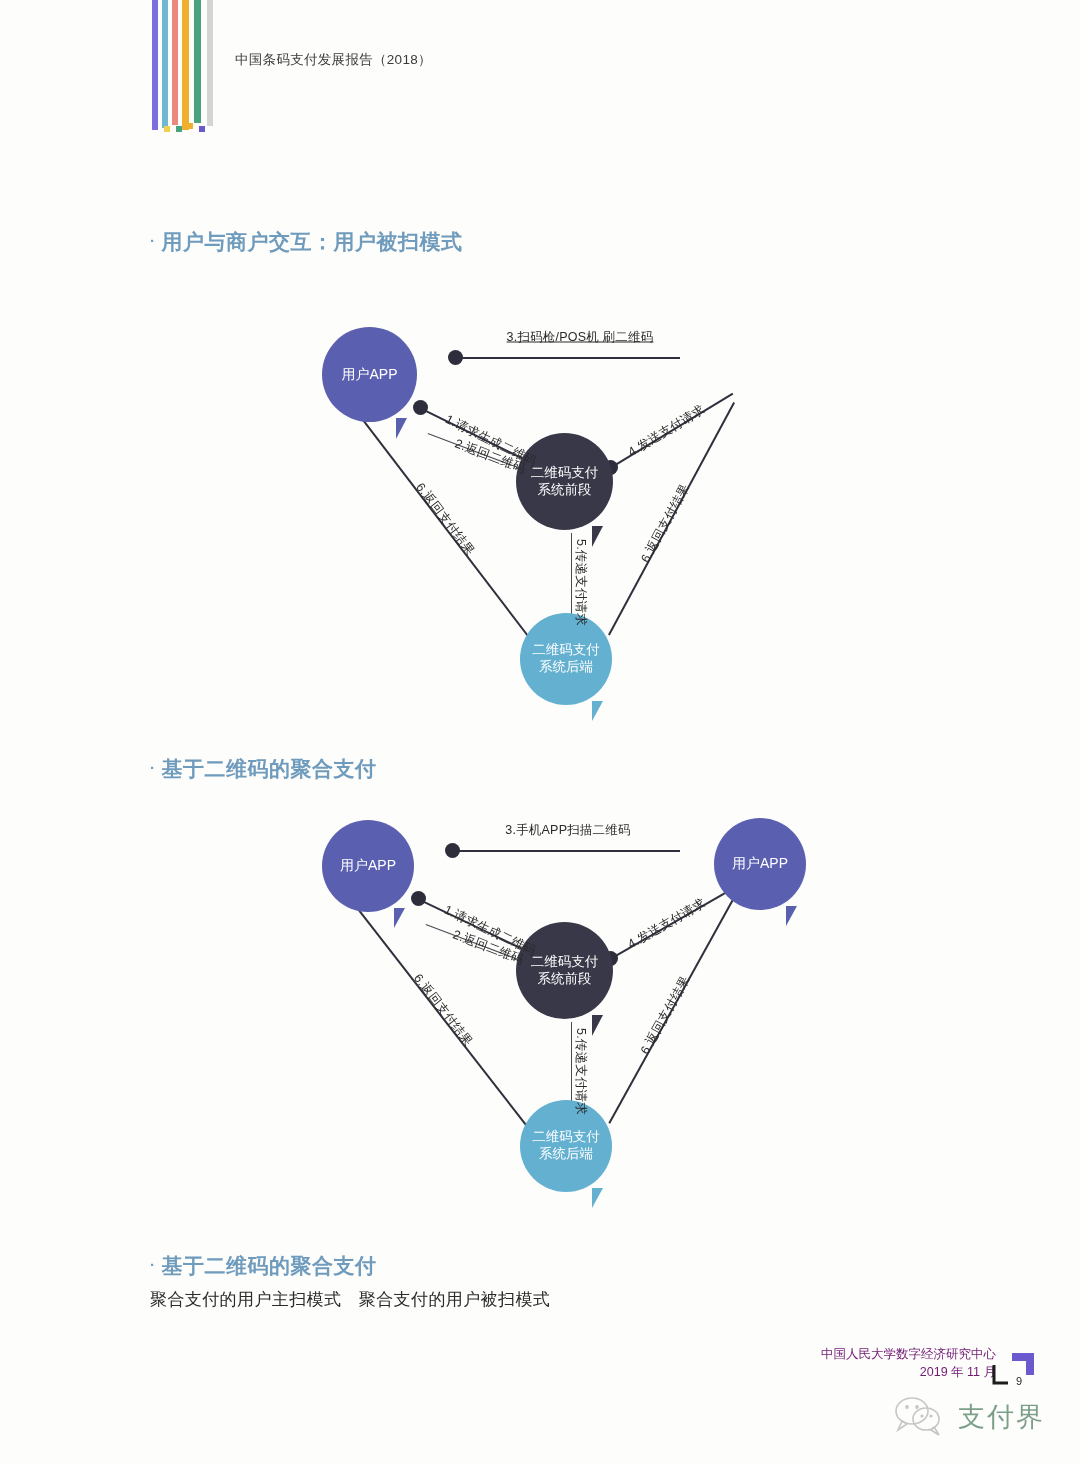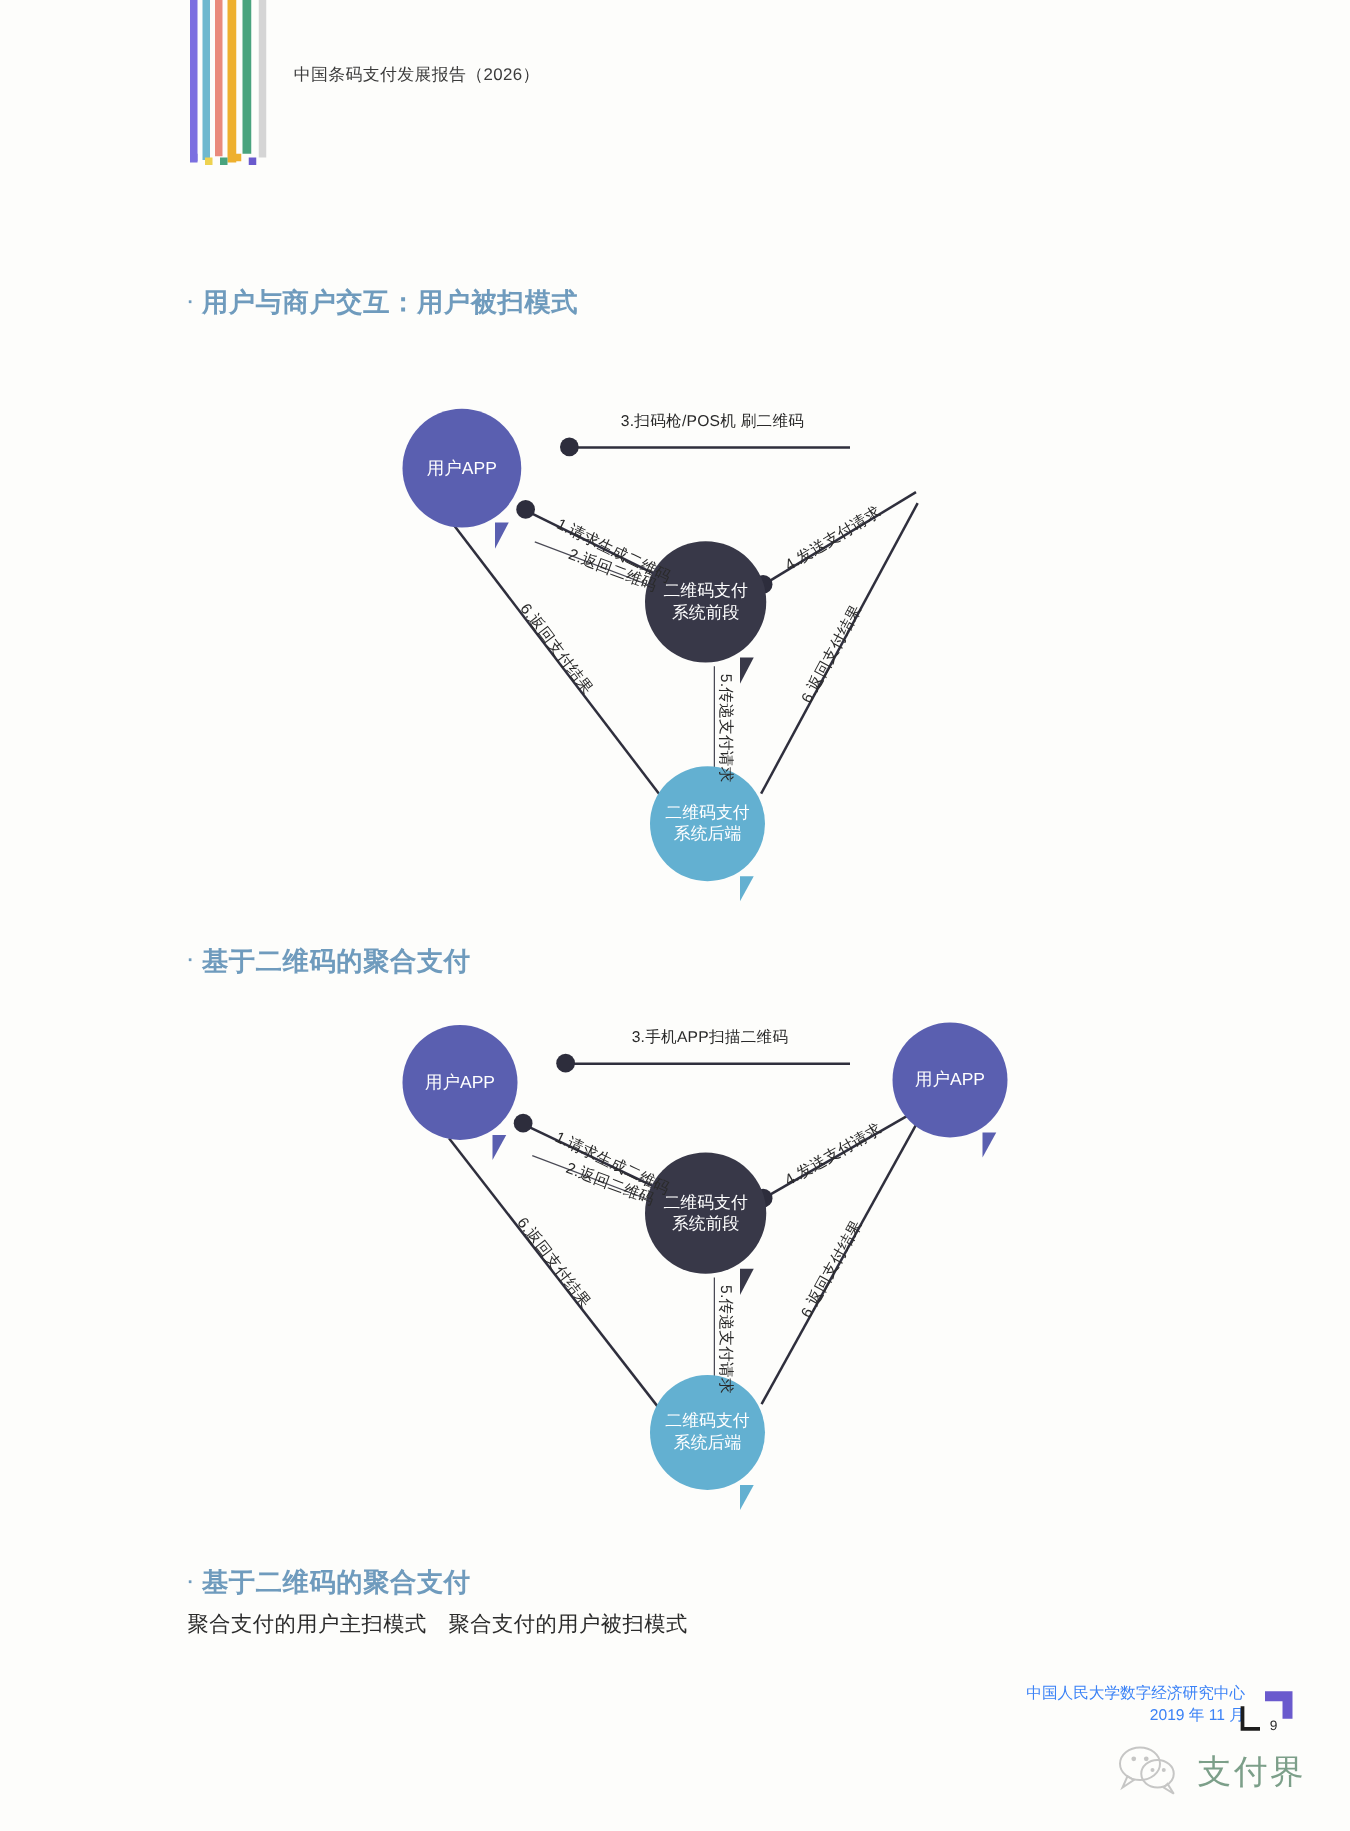--- a/index.html
+++ b/index.html
@@ -73,21 +73,21 @@
     background:#2d2d3c; z-index:3;
   }
   .edge-label {
     position:absolute; font-size:12.5px; color:#2a2a2a;
     white-space:nowrap; transform-origin:0 50%; z-index:5;
     letter-spacing:.2px;
   }
 
   
   #footer { position:absolute; right:84px; bottom:84px; text-align:right; }
-  #footer .f-line { font-size:12.5px; color:#3b82f6; line-height:1.45; white-space:nowrap;}
+  #footer .f-line { font-size:12.5px; color:#701a75; line-height:1.45; white-space:nowrap;}
   #page-mark { position:absolute; right:42px; bottom:76px; width:46px; height:40px;}
   #pageno { position:absolute; right:58px; bottom:78px; font-size:11px; color:#2b2b2b;}
 
   #watermark { position:absolute; right:8px; bottom:8px; width:180px; height:80px;
     display:flex; align-items:center; gap:8px; opacity:.55;}
   #wm-text { font-size:27px; color:#14532d; letter-spacing:2px; font-family:"DejaVu Sans",sans-serif;}
 </style>
 </head>
 <body>
 
@@ -100,21 +100,21 @@
       <div class="bc-bar" style="left: 30px; width: 7px; height: 130px; background: rgb(238, 176, 46);"></div>
       <div class="bc-bar" style="left: 42px; width: 7px; height: 123px; background: rgb(73, 163, 126);"></div>
       <div class="bc-bar" style="left: 55px; width: 6px; height: 126px; background: rgb(213, 213, 213);"></div>
       <div class="bc-dot" style="left: 0px; top: 123px; width: 6px; height: 6px; background: rgb(123, 111, 224);"></div>
       <div class="bc-dot" style="left: 12px; top: 126px; width: 6px; height: 6px; background: rgb(238, 210, 79);"></div>
       <div class="bc-dot" style="left: 24px; top: 126px; width: 6px; height: 6px; background: rgb(73, 163, 126);"></div>
       <div class="bc-dot" style="left: 35px; top: 123px; width: 6px; height: 6px; background: rgb(238, 176, 46);"></div>
       <div class="bc-dot" style="left: 47px; top: 126px; width: 6px; height: 6px; background: rgb(106, 90, 205);"></div>
     </div>
 
-  <div id="report-title">中国条码支付发展报告（2026）</div>
+  <div id="report-title">中国条码支付发展报告（2018）</div>
 </div>
 
 <div id="sec1" class="section-head">
   <span class="bullet">·</span><span>用户与商户交互：用户被扫模式</span>
 </div>
 
 <div id="diagram1" class="diagram">
 <div class="node" style="left: 42px; top: 42px; width: 95px; height: 95px; background: rgb(90, 95, 176);">
       <div class="node-label">用户APP</div>
       <div class="tail" style="right: 10px; bottom: -17px; border-width: 21px 11.55px 0px 0px; border-color: rgb(90, 95, 176) transparent transparent;"></div>
@@ -124,21 +124,21 @@
       <div class="node-label sm">系统前段</div>
       <div class="tail" style="right: 10px; bottom: -17px; border-width: 21px 11.55px 0px 0px; border-color: rgb(56, 56, 72) transparent transparent;"></div>
     </div>
     <div class="node" style="left: 240px; top: 328px; width: 92px; height: 92px; background: rgb(99, 176, 209);">
       <div class="node-label sm">二维码支付</div>
       <div class="node-label sm">系统后端</div>
       <div class="tail" style="right: 9px; bottom: -16px; border-width: 20px 11px 0px 0px; border-color: rgb(99, 176, 209) transparent transparent;"></div>
     </div>
     <div class="edge" style="left: 175px; top: 72px; width: 225px; transform: rotate(0deg);"></div>
     <div class="dot" style="left: 167.5px; top: 64.5px;"></div>
-    <div class="edge-label" style="left: 290px; top: 52px; transform: rotate(0deg) translate(-50%, -50%);">3.扫码枪/POS机 刷二维码</div>
+    <div class="edge-label" style="left: 300px; top: 52px; transform: rotate(0deg) translate(-50%, -50%); text-decoration: underline;">3.扫码枪/POS机 刷二维码</div>
     <div class="edge" style="left: 140px; top: 122px; width: 142.664px; transform: rotate(26.2058deg);"></div>
     <div class="dot" style="left: 132.5px; top: 114.5px;"></div>
     <div class="dot" style="left: 260.5px; top: 177.5px;"></div>
     <div class="edge-label" style="left: 206.56px; top: 154.76px; transform: rotate(26.2058deg) translate(-50%, -50%);">1.请求生成二维码</div>
     <div class="edge thin" style="left: 148px; top: 148px; width: 141.152px; transform: rotate(20.7461deg);"></div>
     <div class="edge-label" style="left: 207.4px; top: 170.5px; transform: rotate(20.7461deg) translate(-50%, -50%);">2.返回二维码</div>
     <div class="edge" style="left: 330px; top: 182px; width: 142.688px; transform: rotate(-31.2392deg);"></div>
     <div class="dot" style="left: 322.5px; top: 174.5px;"></div>
     <div class="edge-label" style="left: 391px; top: 145px; transform: rotate(-31.2392deg) translate(-50%, -50%);">4.发送支付请求</div>
     <div class="edge thin" style="left: 292px; top: 248px; width: 82px; transform: rotate(90deg);"></div>

